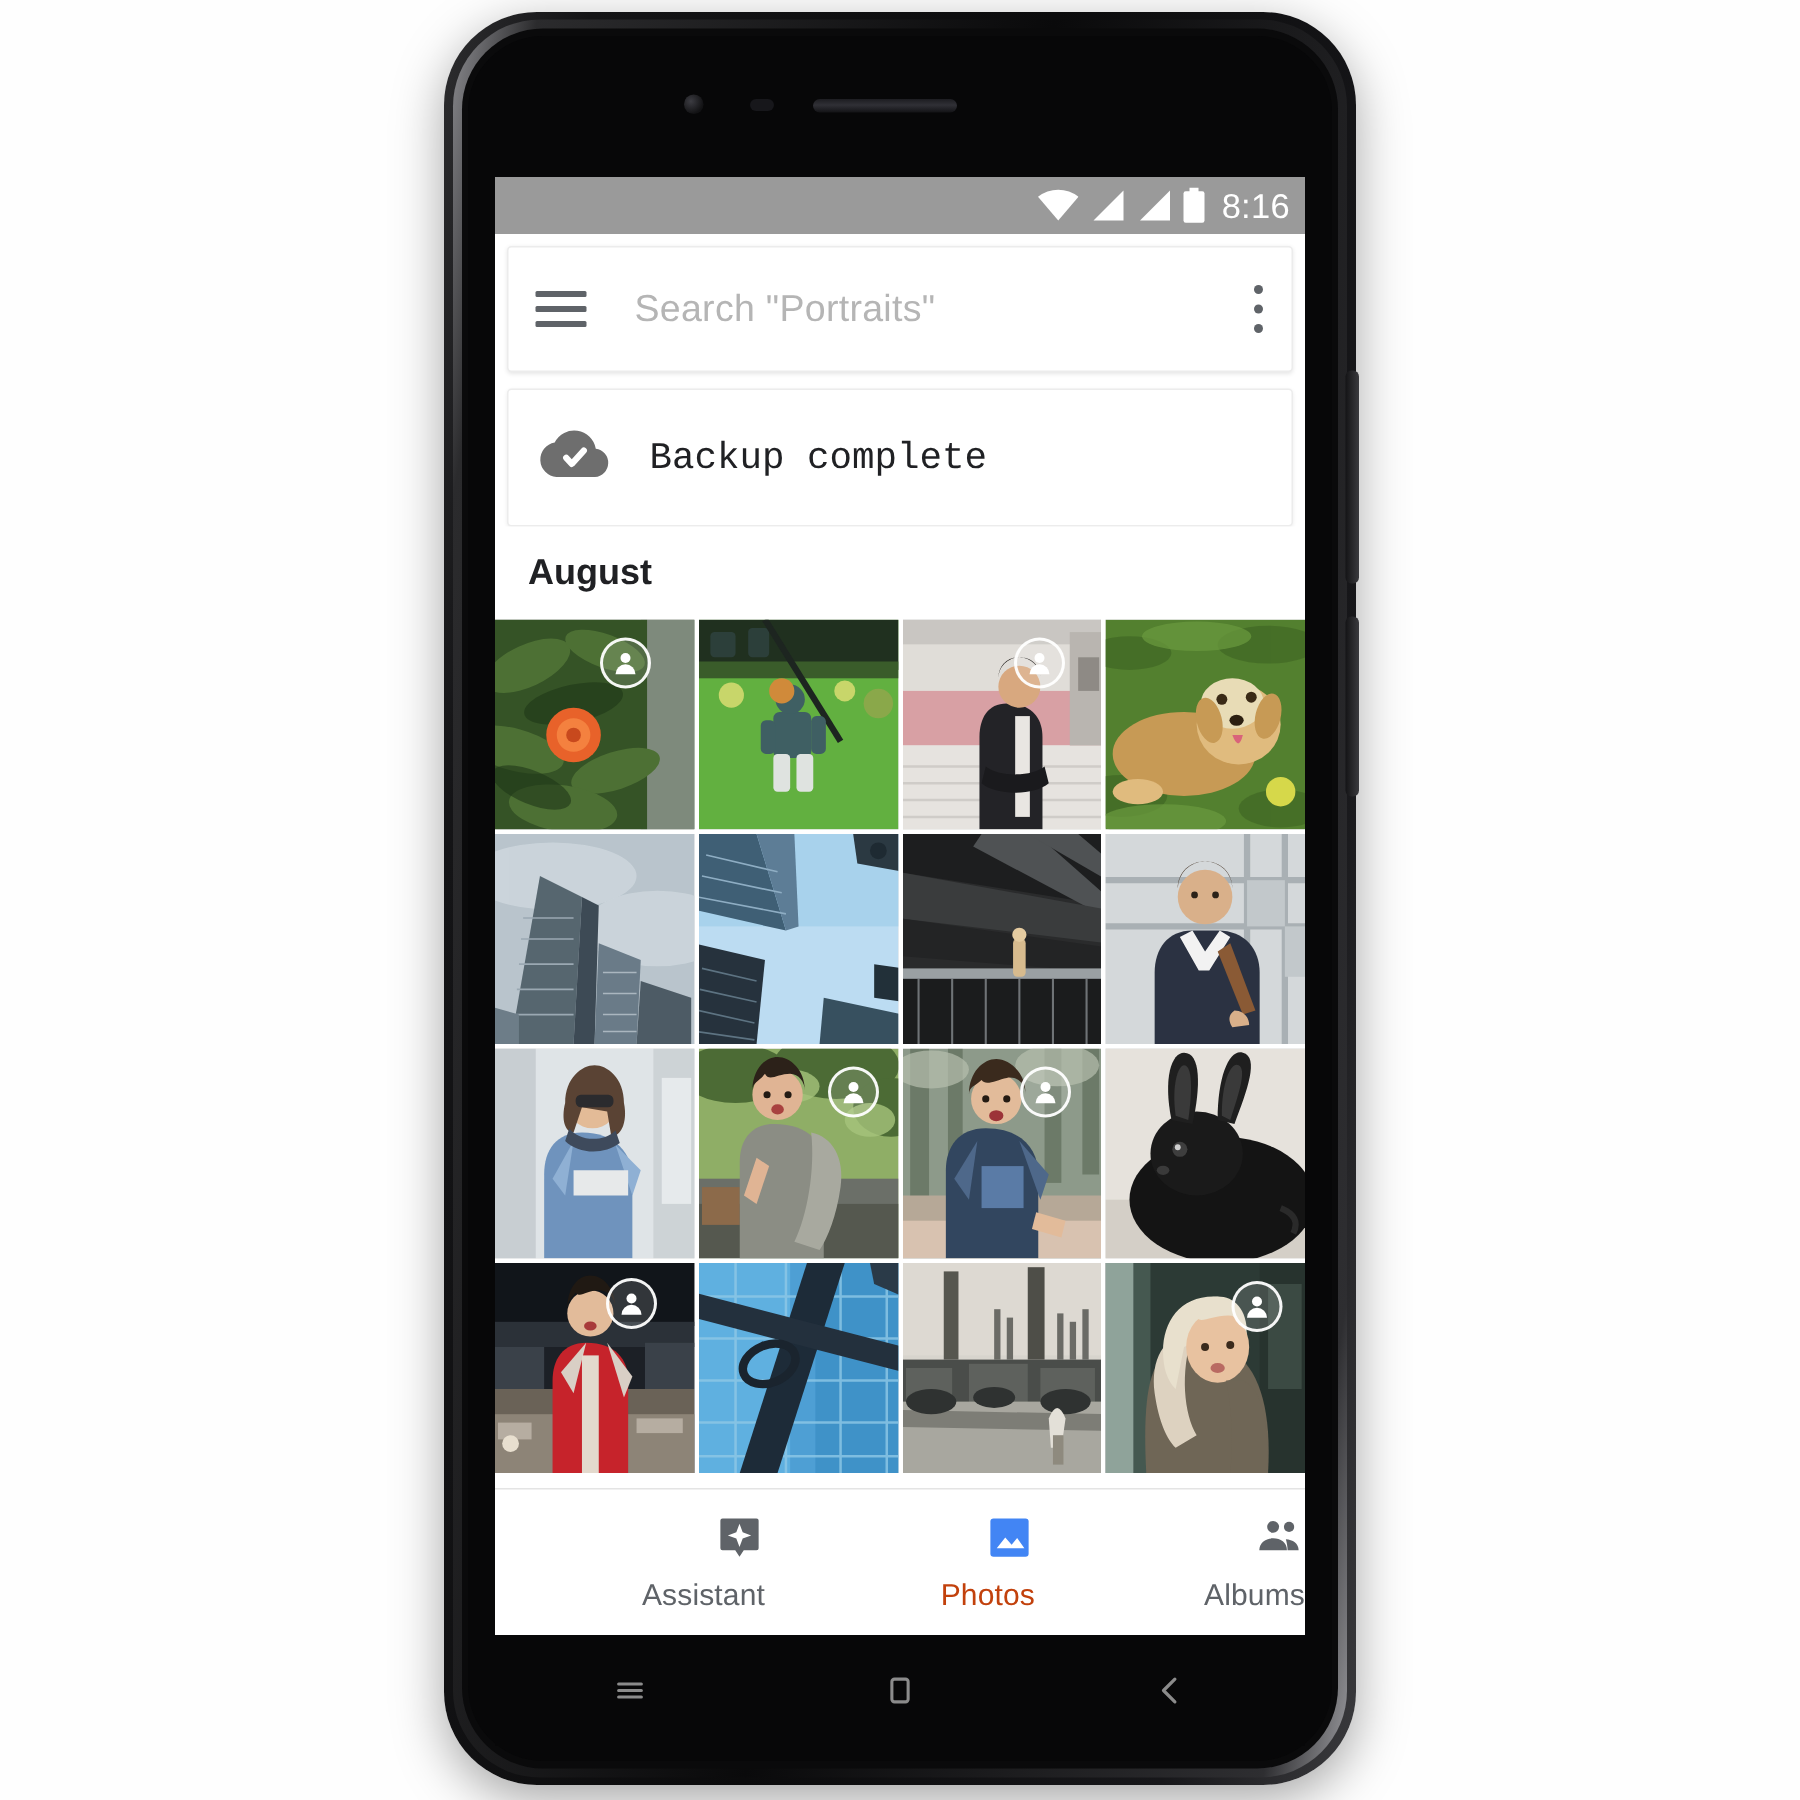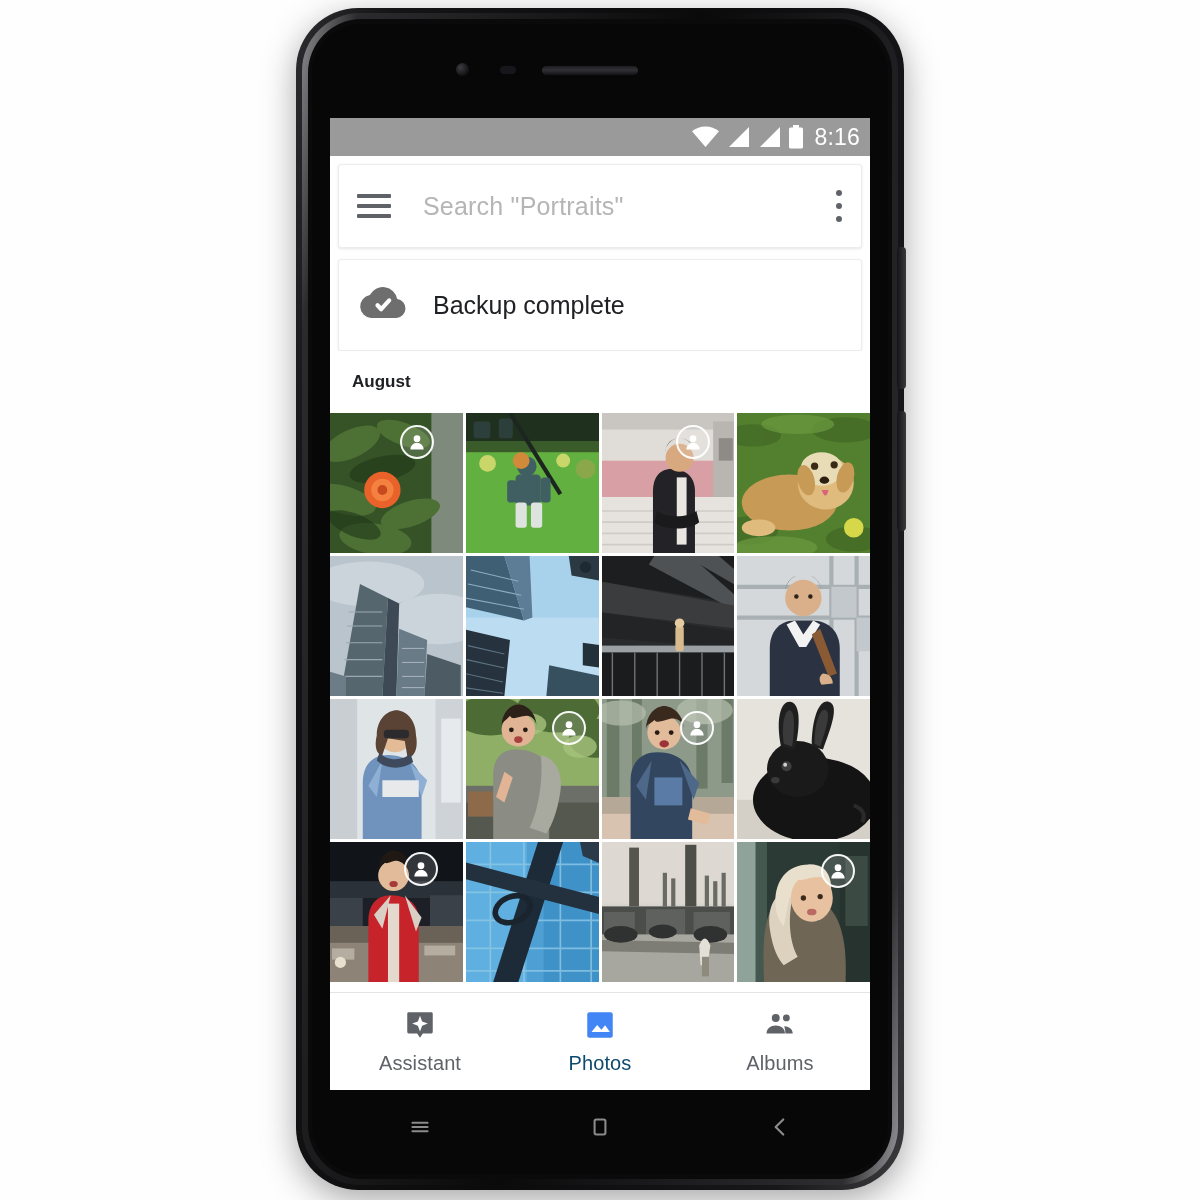--- a/index.html
+++ b/index.html
@@ -92,28 +92,28 @@
     flex:1; margin-left:32px; color:#b5b5b5; font-size:25px; letter-spacing:.2px;
   }
   .kebab{ width:8px; height:32px; display:flex; flex-direction:column; justify-content:space-between; align-items:center; cursor:pointer; }
   .kebab i{ width:6px; height:6px; border-radius:50%; background:#5f6368; display:block; }
 
   
   .backup-card{
     margin:11px 8px 0 8px; height:92px; background:#ffffff;
     border:1px solid #ececec; border-radius:3px;
     box-shadow:0 1px 3px rgba(0,0,0,.08);
-    display:flex; align-items:center; padding:0 18px;
+    display:flex; align-items:center; padding:0 18px;font-family:Liberation Mono, monospace;
   }
   .backup-label{ margin-left:26px; font-size:25px; color:#202124; }
 
   
   .month-header{
     height:62px; display:flex; align-items:center; padding-left:22px;
-    font-size:17px; font-weight:bold; color:#202124; background:#fff;
+    font-size:24px; font-weight:bold; color:#202124; background:#fff;
   }
 
   
   .photo-grid{
     display:grid; grid-template-columns:repeat(4,1fr);
     gap:3px; padding:0 0 0 0; width:540px;
   }
   .cell{ position:relative; width:100%; height:140px; overflow:hidden; background:#ddd; }
   .cell svg{ position:absolute; inset:0; width:100%; height:100%; display:block; }
   .face-badge{
@@ -123,23 +123,23 @@
     display:flex; align-items:center; justify-content:center;
   }
   .face-badge svg{ position:static; width:20px; height:20px; }
 
   
   .bottomnav{
     position:absolute; left:0; bottom:0; width:540px; height:98px;
     background:#ffffff; border-top:1px solid #e4e4e4;
     display:flex; align-items:center;
   }
-  .navitem{ flex:1; display:flex; flex-direction:column; align-items:center; justify-content:center; gap:6px; cursor:pointer; }
+  .navitem{ flex:1; display:flex; flex-direction:column; align-items:flex-end; justify-content:center; gap:6px; cursor:pointer; }
   .navlabel{ font-size:20px; color:#5f6368; letter-spacing:.1px; }
-  .navitem.active .navlabel{ color:#0c4a6e; }
+  .navitem.active .navlabel{ color:#c2410c; }
 
   
   .softkeys{
     position:absolute; left:330px; top:1090px; width:540px; height:74px;
     background:#070708; display:flex; align-items:center; justify-content:space-around;
   }
   .softkey{ width:30px; height:30px; display:flex; align-items:center; justify-content:center; cursor:pointer; }
 </style>
 </head>
 <body>

